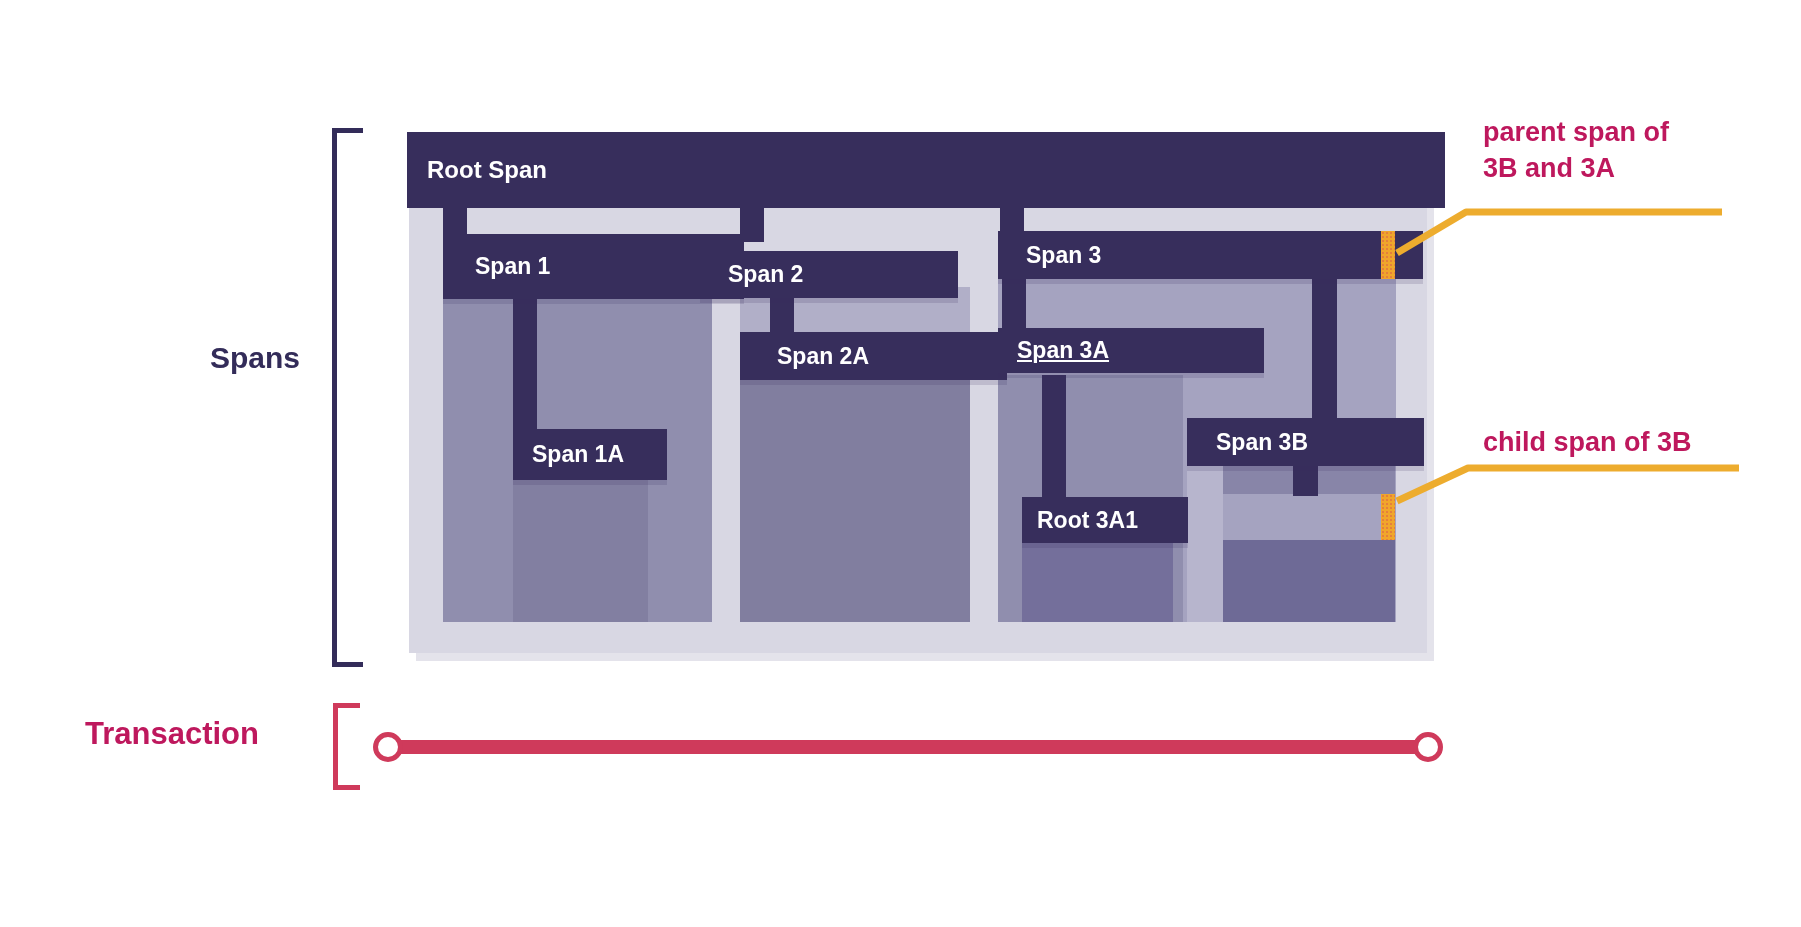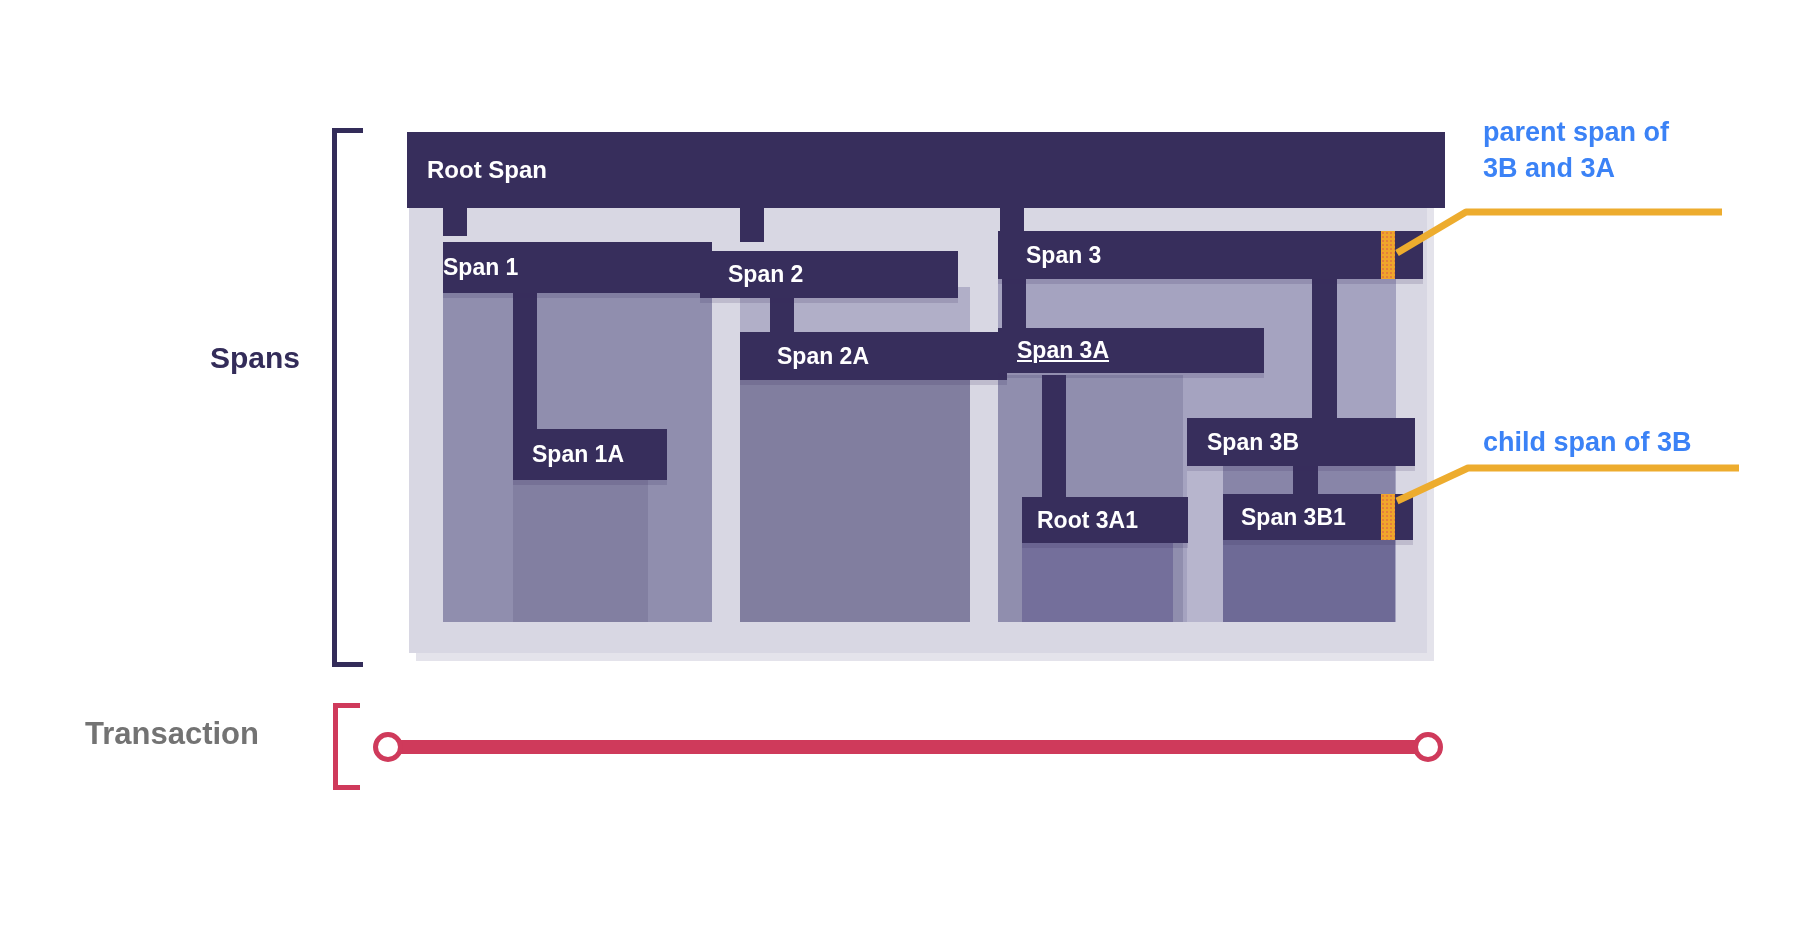--- a/index.html
+++ b/index.html
@@ -36,57 +36,57 @@
   #c-s3-s3a  {left:1002px;top:279px;width:24px;height:51px;}
   #c-s3-s3b  {left:1312px;top:279px;width:25px;height:141px;}
   #c-s3a-s3a1{left:1042px;top:375px;width:24px;height:124px;}
   #c-s3b-s3b1{left:1293px;top:466px;width:25px;height:30px;}
 
   
   .bar{position:absolute;background:#372e5c;display:flex;align-items:center;
        color:#ffffff;font-weight:bold;font-size:23px;
        box-shadow:0 5px 0 rgba(55,46,92,.16);}
   #root-bar  {left:407px;top:132px;width:1018px;height:76px;padding-left:20px;font-size:24px;box-shadow:none;}
-  #span1-bar {left:443px;top:234px;width:269px;height:51px;margin-top:8px;}
+  #span1-bar {left:443px;top:234px;width:269px;height:65px;padding-left:32px;}
   #span1a-bar{left:513px;top:429px;width:135px;height:51px;padding-left:19px;}
   #span2-bar {left:700px;top:240px;width:230px;height:47px;padding-left:28px;margin-top:11px;}
   #span2a-bar{left:740px;top:332px;width:230px;height:48px;padding-left:37px;}
   #span3-bar {left:998px;top:231px;width:397px;height:48px;padding-left:28px;}
   #span3a-bar{left:998px;top:328px;width:247px;height:45px;padding-left:19px;text-decoration:underline;}
   #span3a1-bar{left:1022px;top:497px;width:151px;height:46px;padding-left:15px;}
-  #span3b-bar{left:1187px;top:418px;width:208px;height:48px;padding-left:20px;text-align:right;}
+  #span3b-bar{left:1187px;top:418px;width:208px;height:48px;padding-left:29px;text-align:right;}
   #span3b1-bar{left:1223px;top:494px;width:172px;height:46px;padding-left:18px;}
 
   
   .marker{position:absolute;width:14px;background:#f0a62b;
           background-image:radial-gradient(rgba(208,57,92,.35) 1px,transparent 1px);
           background-size:4px 4px;}
   #marker-parent{left:1381px;top:231px;height:48px;}
   #marker-child {left:1381px;top:494px;height:46px;}
 
   
   #spans-label{left:100px;top:341px;width:200px;text-align:right;
                font-size:30px;font-weight:bold;color:#332c59;}
   #spans-bracket{left:332px;top:128px;width:26px;height:529px;
                  border-left:5px solid #332c59;border-top:5px solid #332c59;
                  border-bottom:5px solid #332c59;}
-  #transaction-label{left:85px;top:716px;font-size:31px;font-weight:bold;color:#737373;}
+  #transaction-label{left:85px;top:716px;font-size:31px;font-weight:bold;color:#be185d;}
   #transaction-bracket{left:333px;top:703px;width:22px;height:77px;
                  border-left:5px solid #cf3a5b;border-top:5px solid #cf3a5b;
                  border-bottom:5px solid #cf3a5b;}
 
   
   #transaction-line{left:400px;top:740px;width:1015px;height:14px;background:#cf3a5b;}
   .endpoint{position:absolute;width:30px;height:30px;border-radius:50%;
             border:5px solid #cf3a5b;background:#ffffff;box-sizing:border-box;}
   #endpoint-left {left:373px;top:732px;}
   #endpoint-right{left:1413px;top:732px;}
 
   
-  .annotation{position:absolute;font-size:27px;line-height:36px;font-weight:bold;color:#3b82f6;}
+  .annotation{position:absolute;font-size:27px;line-height:36px;font-weight:bold;color:#be185d;}
   #annotation-parent{left:1483px;top:114px;}
   #annotation-child {left:1483px;top:424px;}
   #leader-svg{left:0;top:0;width:1801px;height:927px;pointer-events:none;}
 </style>
 </head>
 <body>
 
 <div class="canvas">
 
   <div class="abs" id="trace-container"></div>
@@ -132,23 +132,20 @@
   </div>
   <div class="bar" id="span3a-bar">
     <span>Span 3A</span>
   </div>
   <div class="bar" id="span3a1-bar">
     <span>Root 3A1</span>
   </div>
   <div class="bar" id="span3b-bar">
     <span>Span 3B</span>
   </div>
-  <div class="bar" id="span3b1-bar">
-    <span>Span 3B1</span>
-  </div>
 
   <div class="marker abs" id="marker-parent"></div>
   <div class="marker abs" id="marker-child"></div>
 
   <svg class="abs" id="leader-svg">
     <polyline points="1397,253 1466,212 1722,212" fill="none" stroke="#edac2e" stroke-width="7" stroke-linejoin="round" stroke-linecap="butt"></polyline>
     <polyline points="1397,501 1468,468 1739,468" fill="none" stroke="#edac2e" stroke-width="7" stroke-linejoin="round" stroke-linecap="butt"></polyline>
   </svg>
 
   <div class="annotation" id="annotation-parent">

